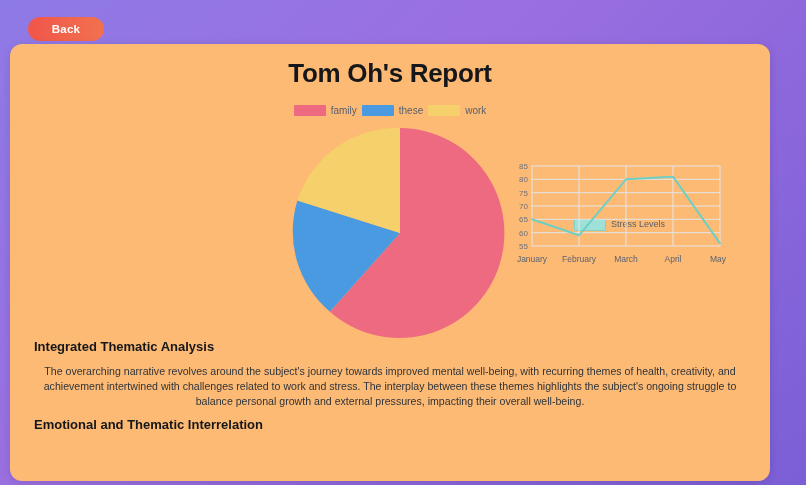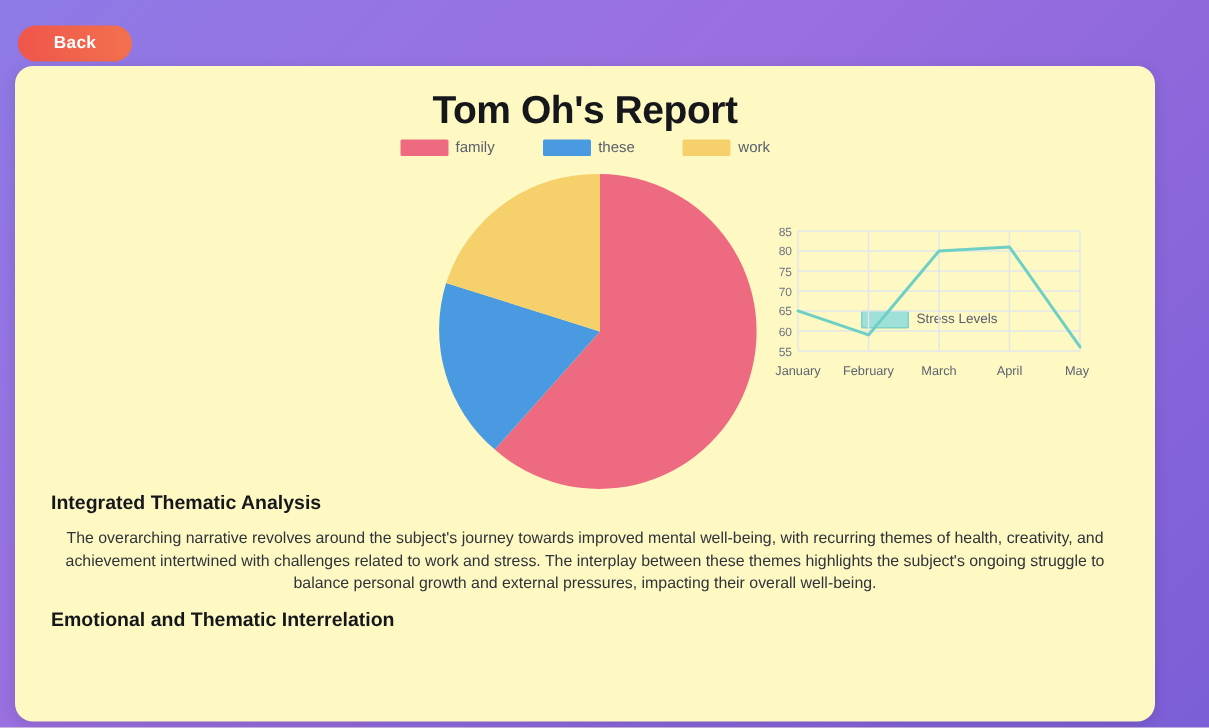--- a/index.html
+++ b/index.html
@@ -13,21 +13,21 @@
     font-family: "Liberation Sans", sans-serif;
     background: linear-gradient(135deg, #8e7ae6 0%, #9b6fe0 40%, #7b5fd6 100%);
     position: relative;
   }
   #app {
     position: absolute;
     inset: 0;
   }
   .back-button {
     position: absolute;
-    left: 12px;
+    left: 28px;
     top: 17px;
     width: 76px;
     height: 24px;
     border-radius: 12px;
     background: linear-gradient(90deg, #f0564a 0%, #f2714e 100%);
     color: #ffffff;
     font-size: 11.5px;
     font-weight: bold;
     display: flex;
     align-items: center;
@@ -35,38 +35,38 @@
     border: none;
     cursor: pointer;
     letter-spacing: 0.2px;
   }
   .report-card {
     position: absolute;
     left: 10px;
     top: 44px;
     width: 760px;
     height: 437px;
-    background: #fef9c3;
+    background: #fdba74;
     border-radius: 12px;
     overflow: hidden;
     box-shadow: 0 2px 10px rgba(0,0,0,0.12);
   }
   .report-title {
     text-align: center;
     font-size: 26px;
     font-weight: bold;
     color: #15171a;
     margin-top: 14px;
     letter-spacing: -0.3px;
   }
   .legend {
     display: flex;
     justify-content: center;
-    gap: 32px;
-    margin-top: 4px;
+    gap: 5px;
+    margin-top: 16px;
     align-items: center;
   }
   .legend-item {
     display: flex;
     align-items: center;
     gap: 5px;
   }
   .legend-swatch {
     width: 32px;
     height: 11px;

